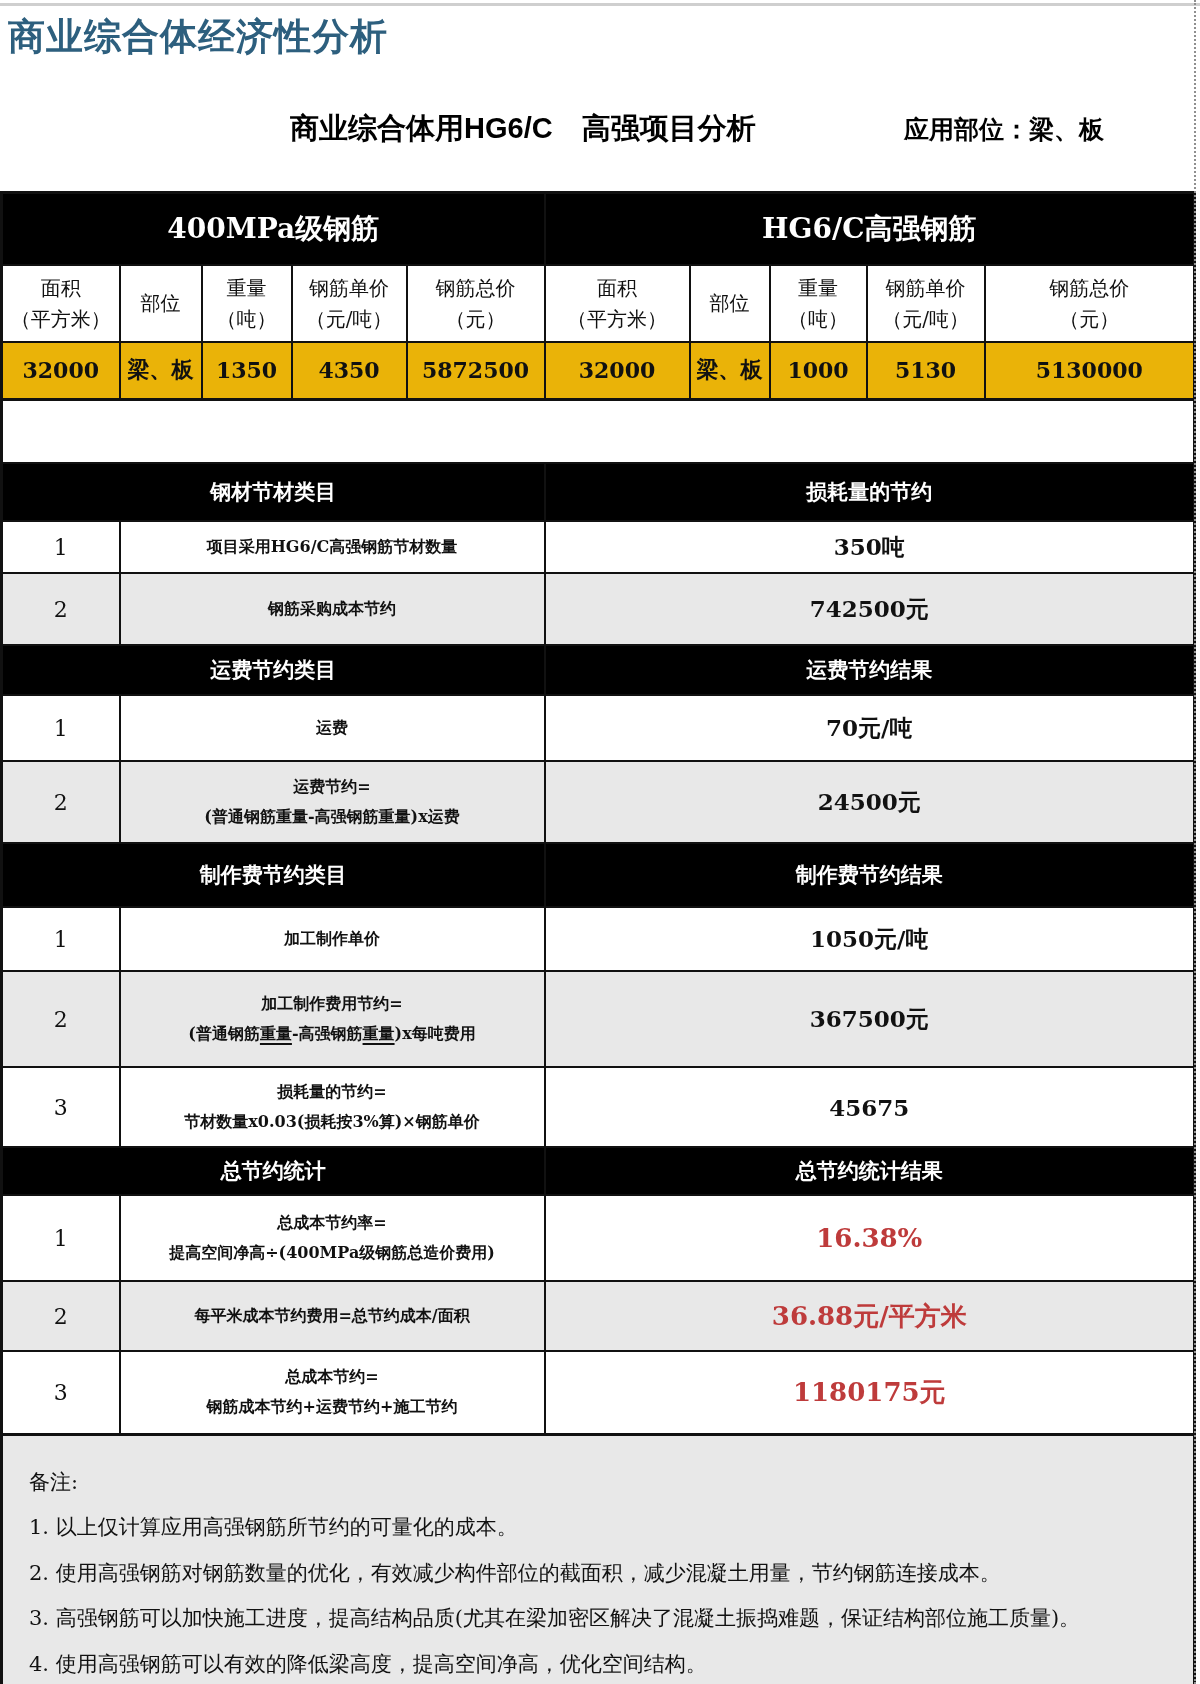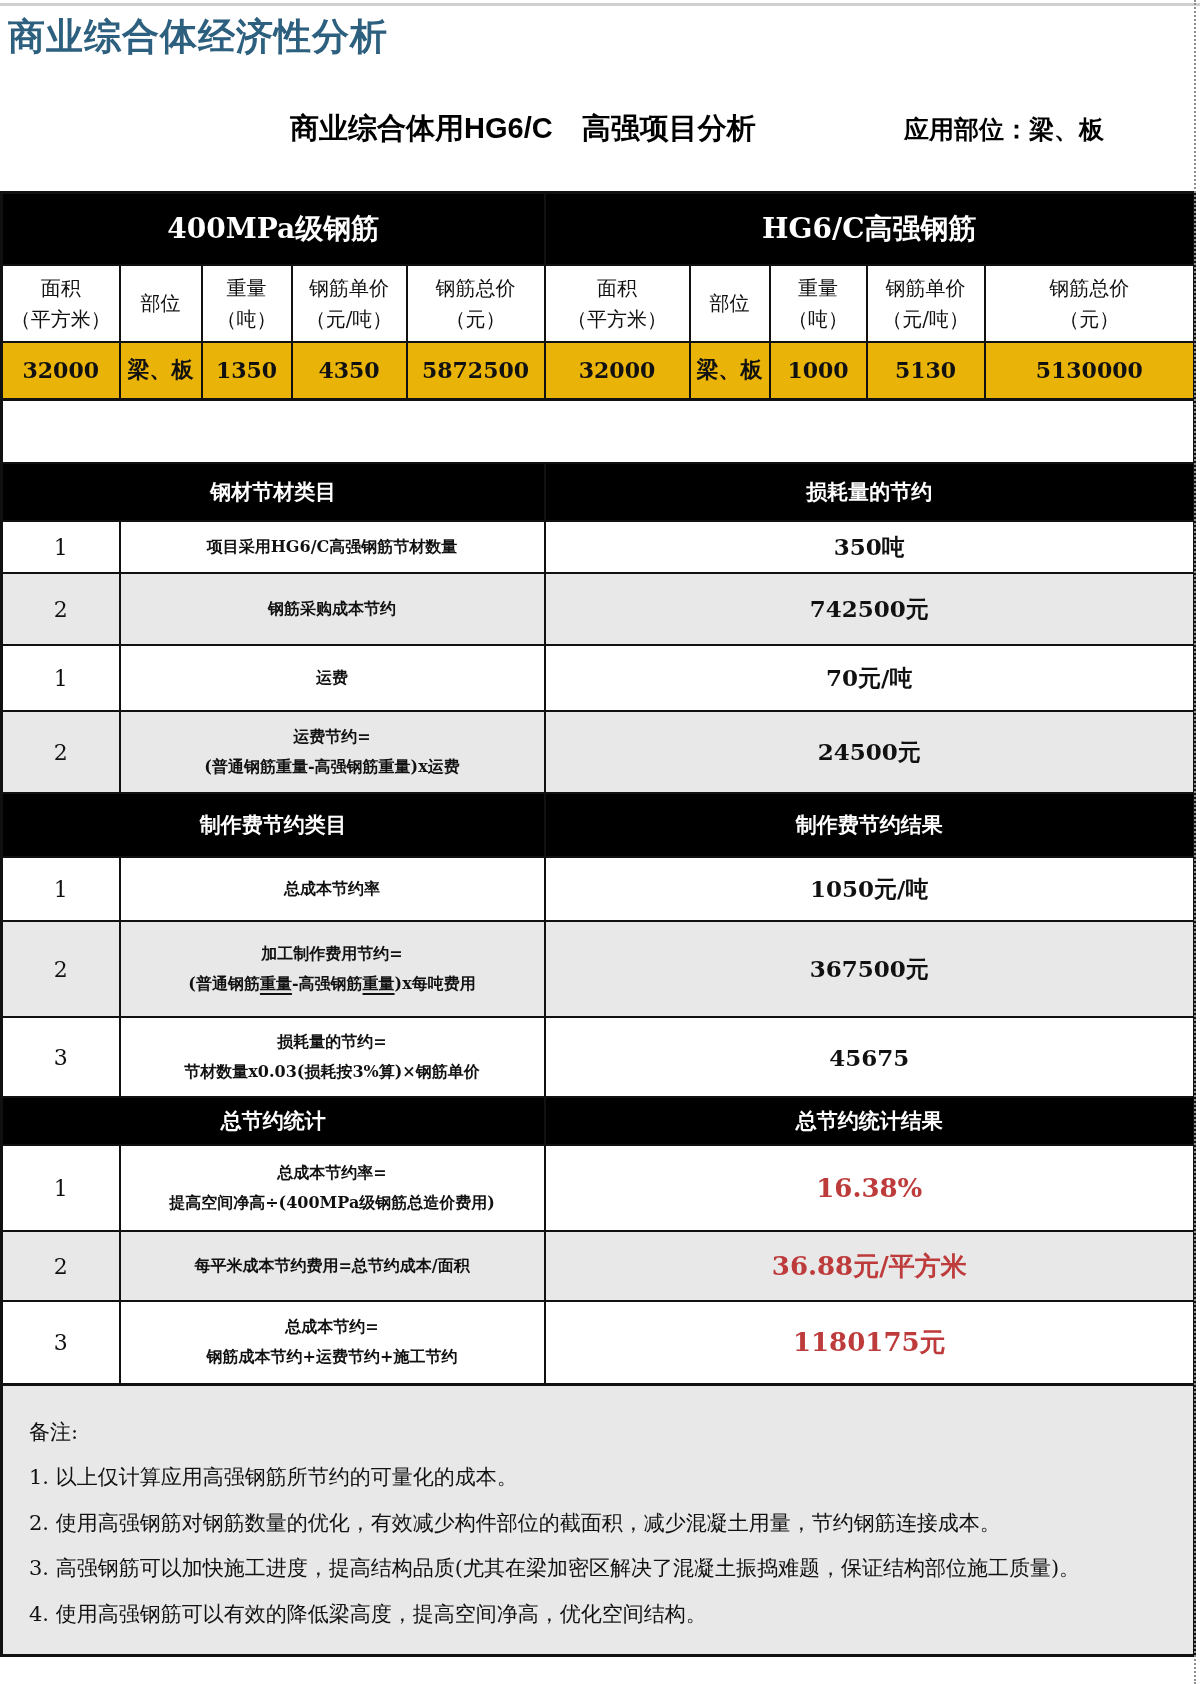--- a/index.html
+++ b/index.html
@@ -155,20 +155,24 @@
     <td class="result-cell half-r" colspan="5">350吨</td>
   </tr>
   <tr class="gray" style="height:72px">
     <td class="num-cell">2</td>
     <td class="label-cell" colspan="4">
       <div>钢筋采购成本节约</div>
     </td>
     <td class="result-cell half-r" colspan="5">742500元</td>
   </tr>
 
+  <tr style="height:50px">
+    <td class="green green-sec" colspan="5">运费节约类目</td>
+    <td class="green green-sec half-r" colspan="5">运费节约结果</td>
+  </tr>
   <tr class="white" style="height:66px">
     <td class="num-cell">1</td>
     <td class="label-cell" colspan="4">
       <div>运费</div>
     </td>
     <td class="result-cell half-r" colspan="5">70元/吨</td>
   </tr>
   <tr class="gray" style="height:82px">
     <td class="num-cell">2</td>
     <td class="label-cell" colspan="4">
@@ -178,21 +182,21 @@
     <td class="result-cell half-r" colspan="5">24500元</td>
   </tr>
 
   <tr style="height:64px">
     <td class="green green-sec" colspan="5">制作费节约类目</td>
     <td class="green green-sec half-r" colspan="5">制作费节约结果</td>
   </tr>
   <tr class="white" style="height:64px">
     <td class="num-cell">1</td>
     <td class="label-cell" colspan="4">
-      <div>总成本节约率</div>
+      <div>加工制作单价</div>
     </td>
     <td class="result-cell half-r" colspan="5">1050元/吨</td>
   </tr>
   <tr class="gray" style="height:96px">
     <td class="num-cell">2</td>
     <td class="label-cell" colspan="4">
       <div>加工制作费用节约=</div>
       <div><span>(普通钢筋</span><span class="u">重量</span><span>-高强钢筋</span><span class="u">重量</span><span>)x每吨费用</span></div>
     </td>
     <td class="result-cell half-r" colspan="5">367500元</td>

